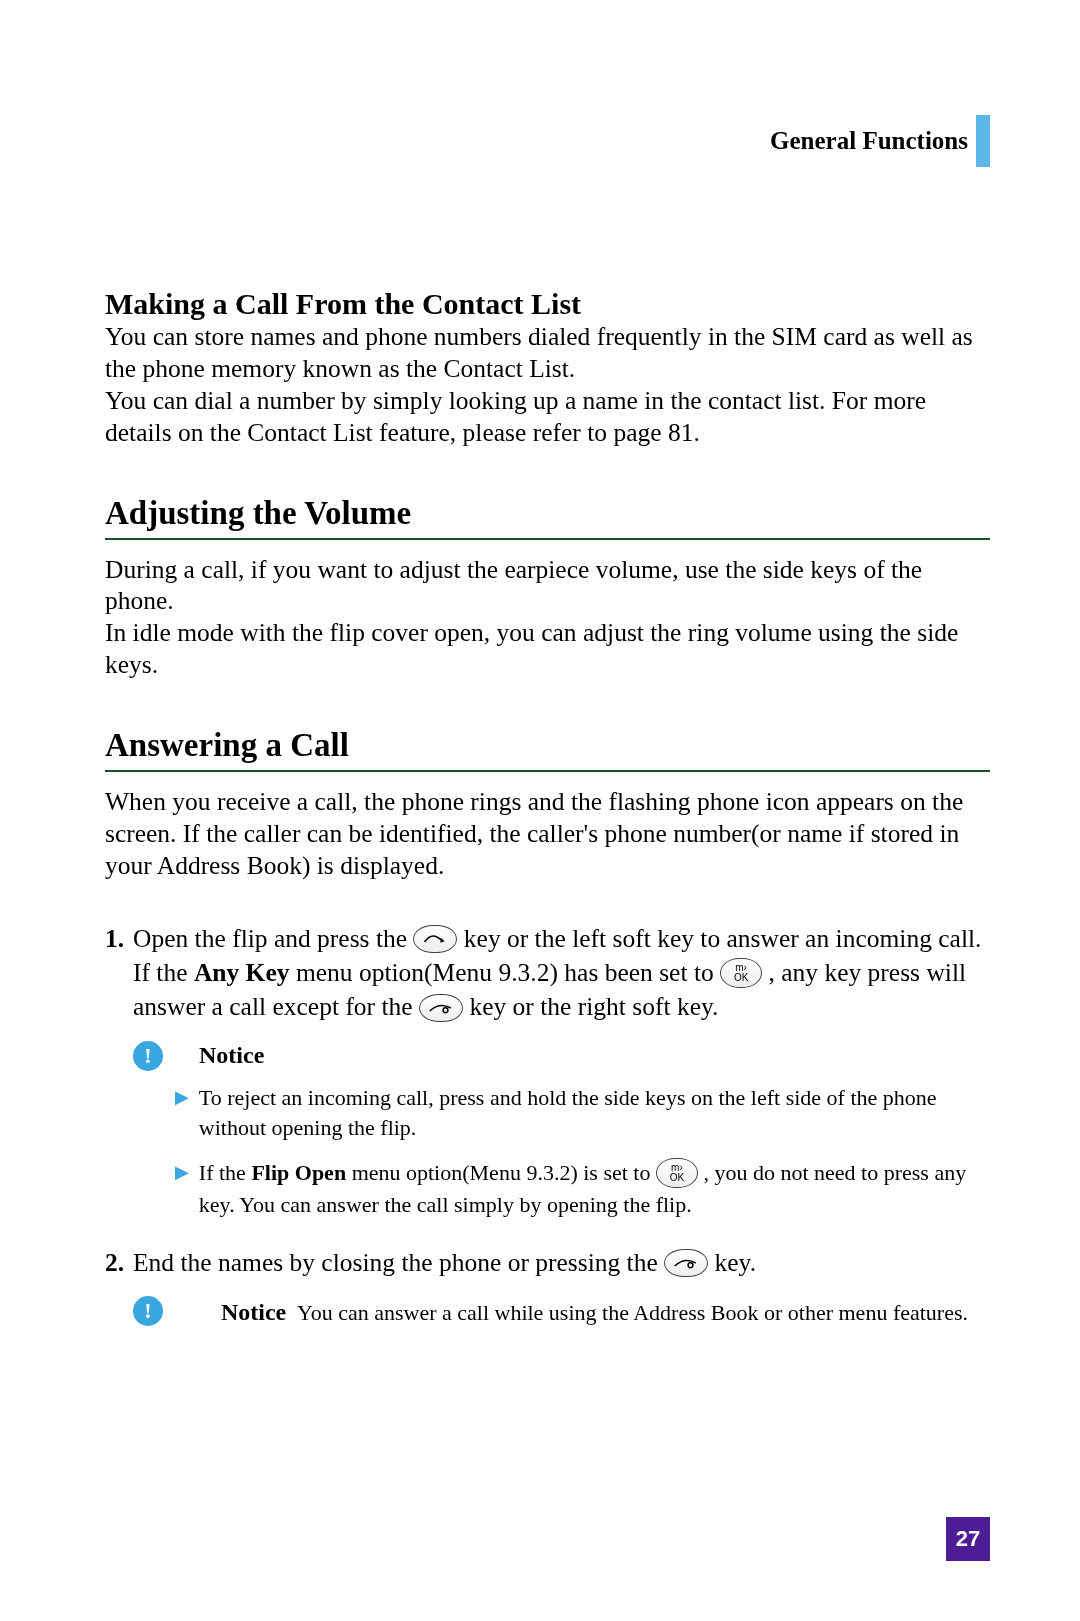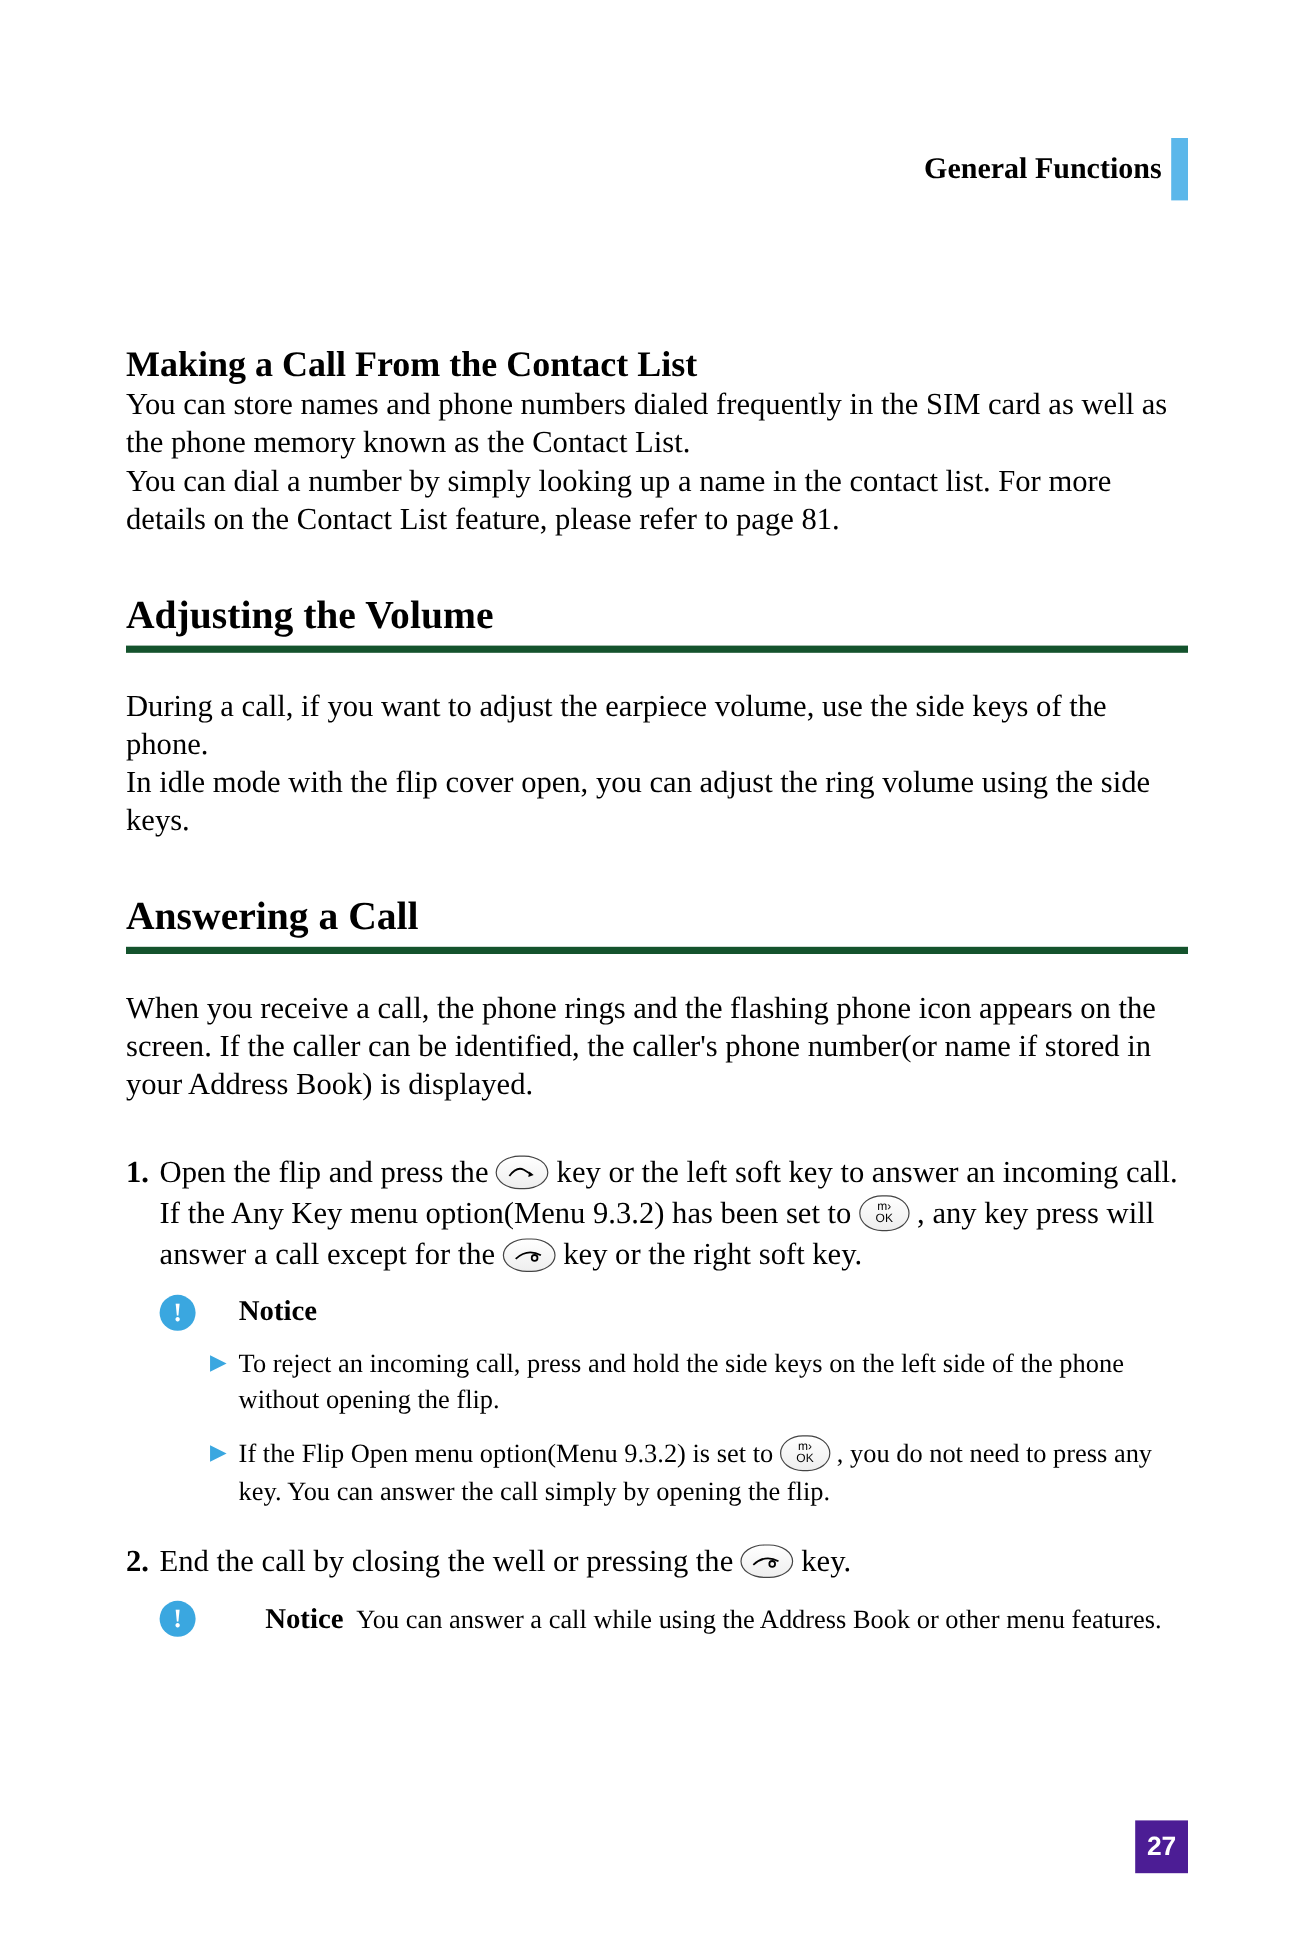--- a/index.html
+++ b/index.html
@@ -39,23 +39,23 @@
     font-size: 30px;
   }
   .body-text {
     font-size: 25.5px;
     line-height: 1.25;
     margin-bottom: 46px;
   }
   .section-heading {
     font-weight: bold;
     font-size: 33px;
-    border-bottom: 6px solid #14532d;
+    border-bottom: 2px solid #14532d;
     padding-bottom: 6px;
-    margin-bottom: 29px;
+    margin-bottom: 14px;
   }
   .ol-item {
     display: flex;
     font-size: 25.5px;
     line-height: 1.35;
     margin-bottom: 16px;
   }
   .ol-num {
     font-weight: bold;
     min-width: 28px;
@@ -154,21 +154,21 @@
     height: 44px;
     background: #4c1d95;
     color: #fff;
     display: flex;
     align-items: center;
     justify-content: center;
     font-family: sans-serif;
     font-weight: bold;
     font-size: 22px;
   }
-  b { font-weight: normal; }
+  b { font-weight: bold; }
 </style>
 </head>
 <body>
 <div class="page">
 
   <div class="header-row">
     <span class="header-title">General Functions</span>
     <span class="header-bar"></span>
   </div>
 
@@ -235,21 +235,21 @@
             <span class="ok">OK</span>
           </span>
         <span> , you do not need to press any key. You can answer the call simply by opening the flip.</span>
       </span>
     </div>
   </div>
 
   <div class="ol-item">
     <span class="ol-num">2.</span>
     <span>
-      <span>End the call by closing the well or pressing the </span>
+      <span>End the names by closing the phone or pressing the </span>
       <span class="key-icon key-end">
         <svg viewBox="0 0 40 20">
             <path d="M5 14 Q18 2 33 10" fill="none" stroke="#000" stroke-width="2"></path>
             <circle cx="26" cy="13" r="3.2" fill="none" stroke="#000" stroke-width="2"></circle>
           </svg>
       </span>
       <span> key.</span>
     </span>
   </div>
 

